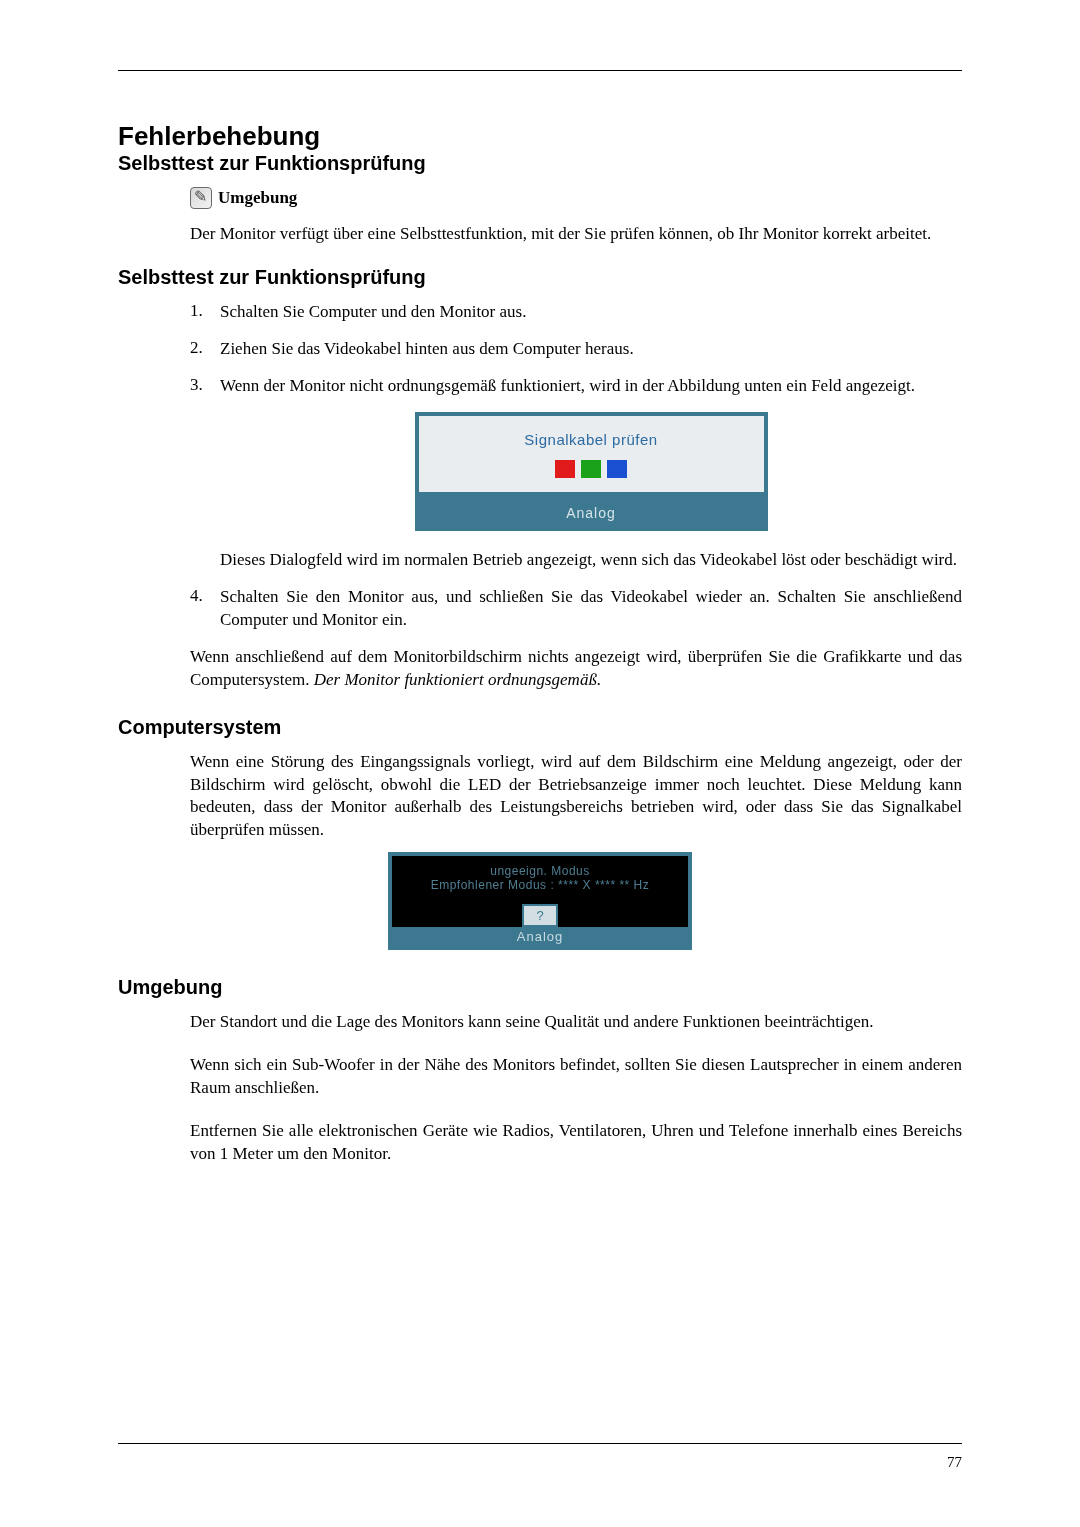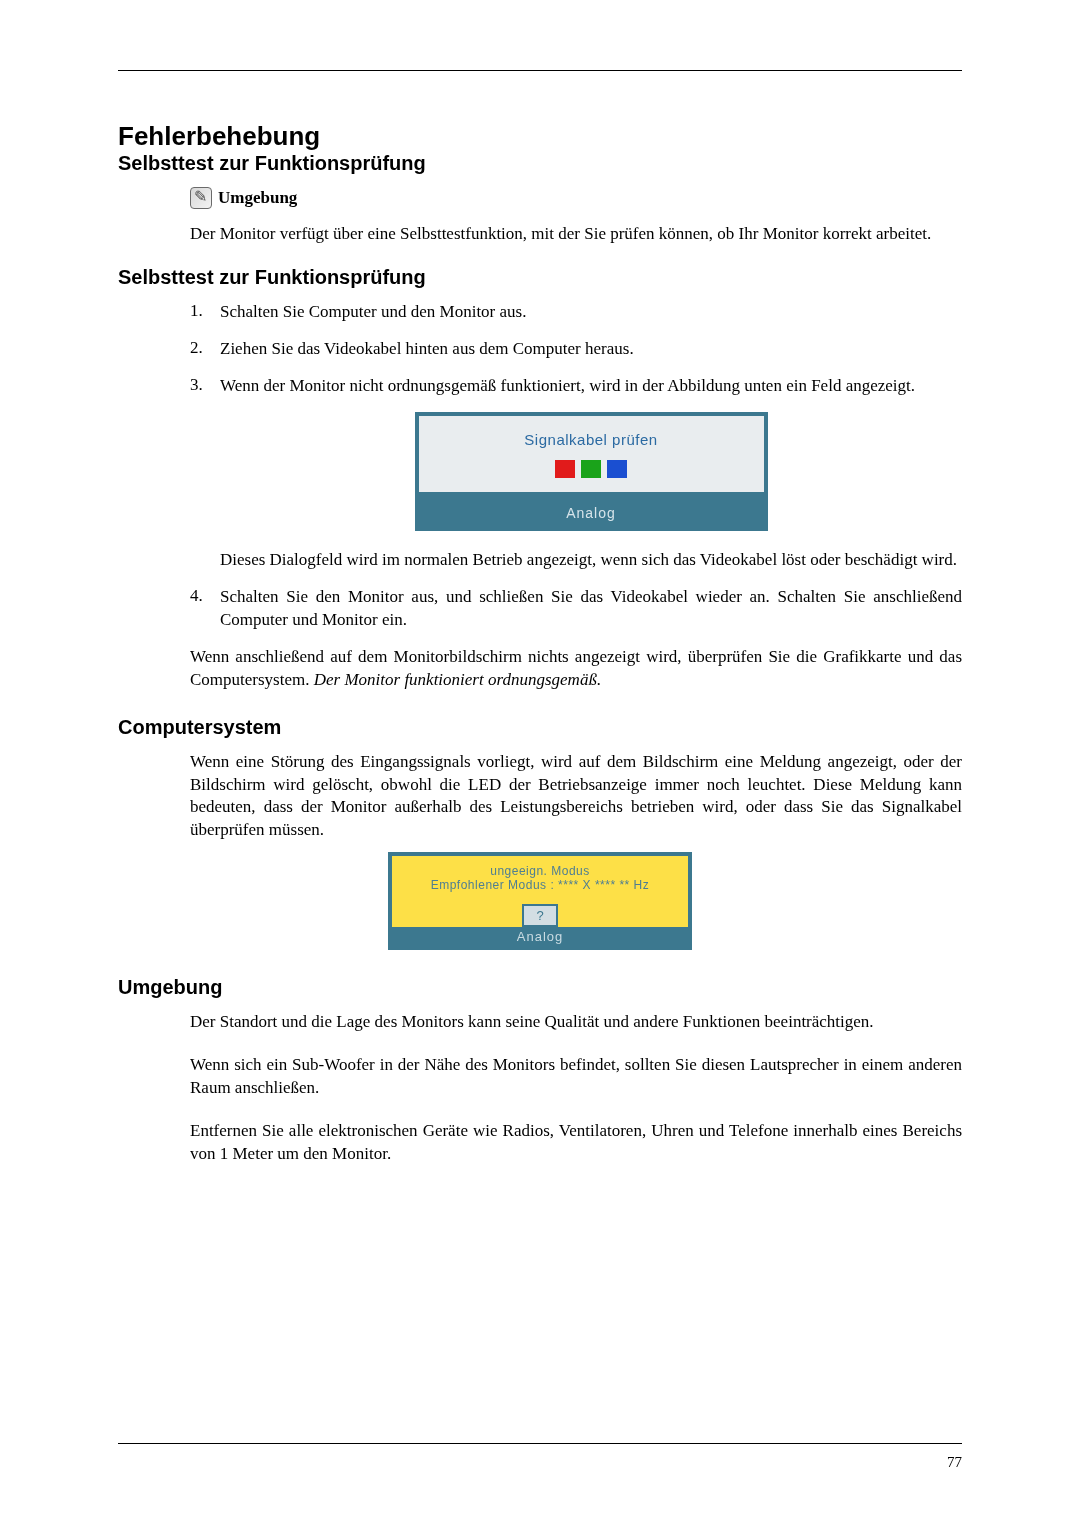--- a/index.html
+++ b/index.html
@@ -135,21 +135,21 @@
     margin-bottom: 24px;
   }
   .trailer .italic { font-style: italic; }
   .dialog2 {
     width: 304px;
     border: 4px solid #3c788f;
     background: #e9edef;
     font-family: Arial, Helvetica, sans-serif;
   }
   .dialog2 .d2-body {
-    background: #fde047;
+    background: #000000;
     padding: 8px 6px 0 6px;
     text-align: center;
   }
   .dialog2 .d2-line1 {
     color: #4f7e92;
     font-size: 12px;
     letter-spacing: 0.5px;
   }
   .dialog2 .d2-line2 {
     color: #4f7e92;

